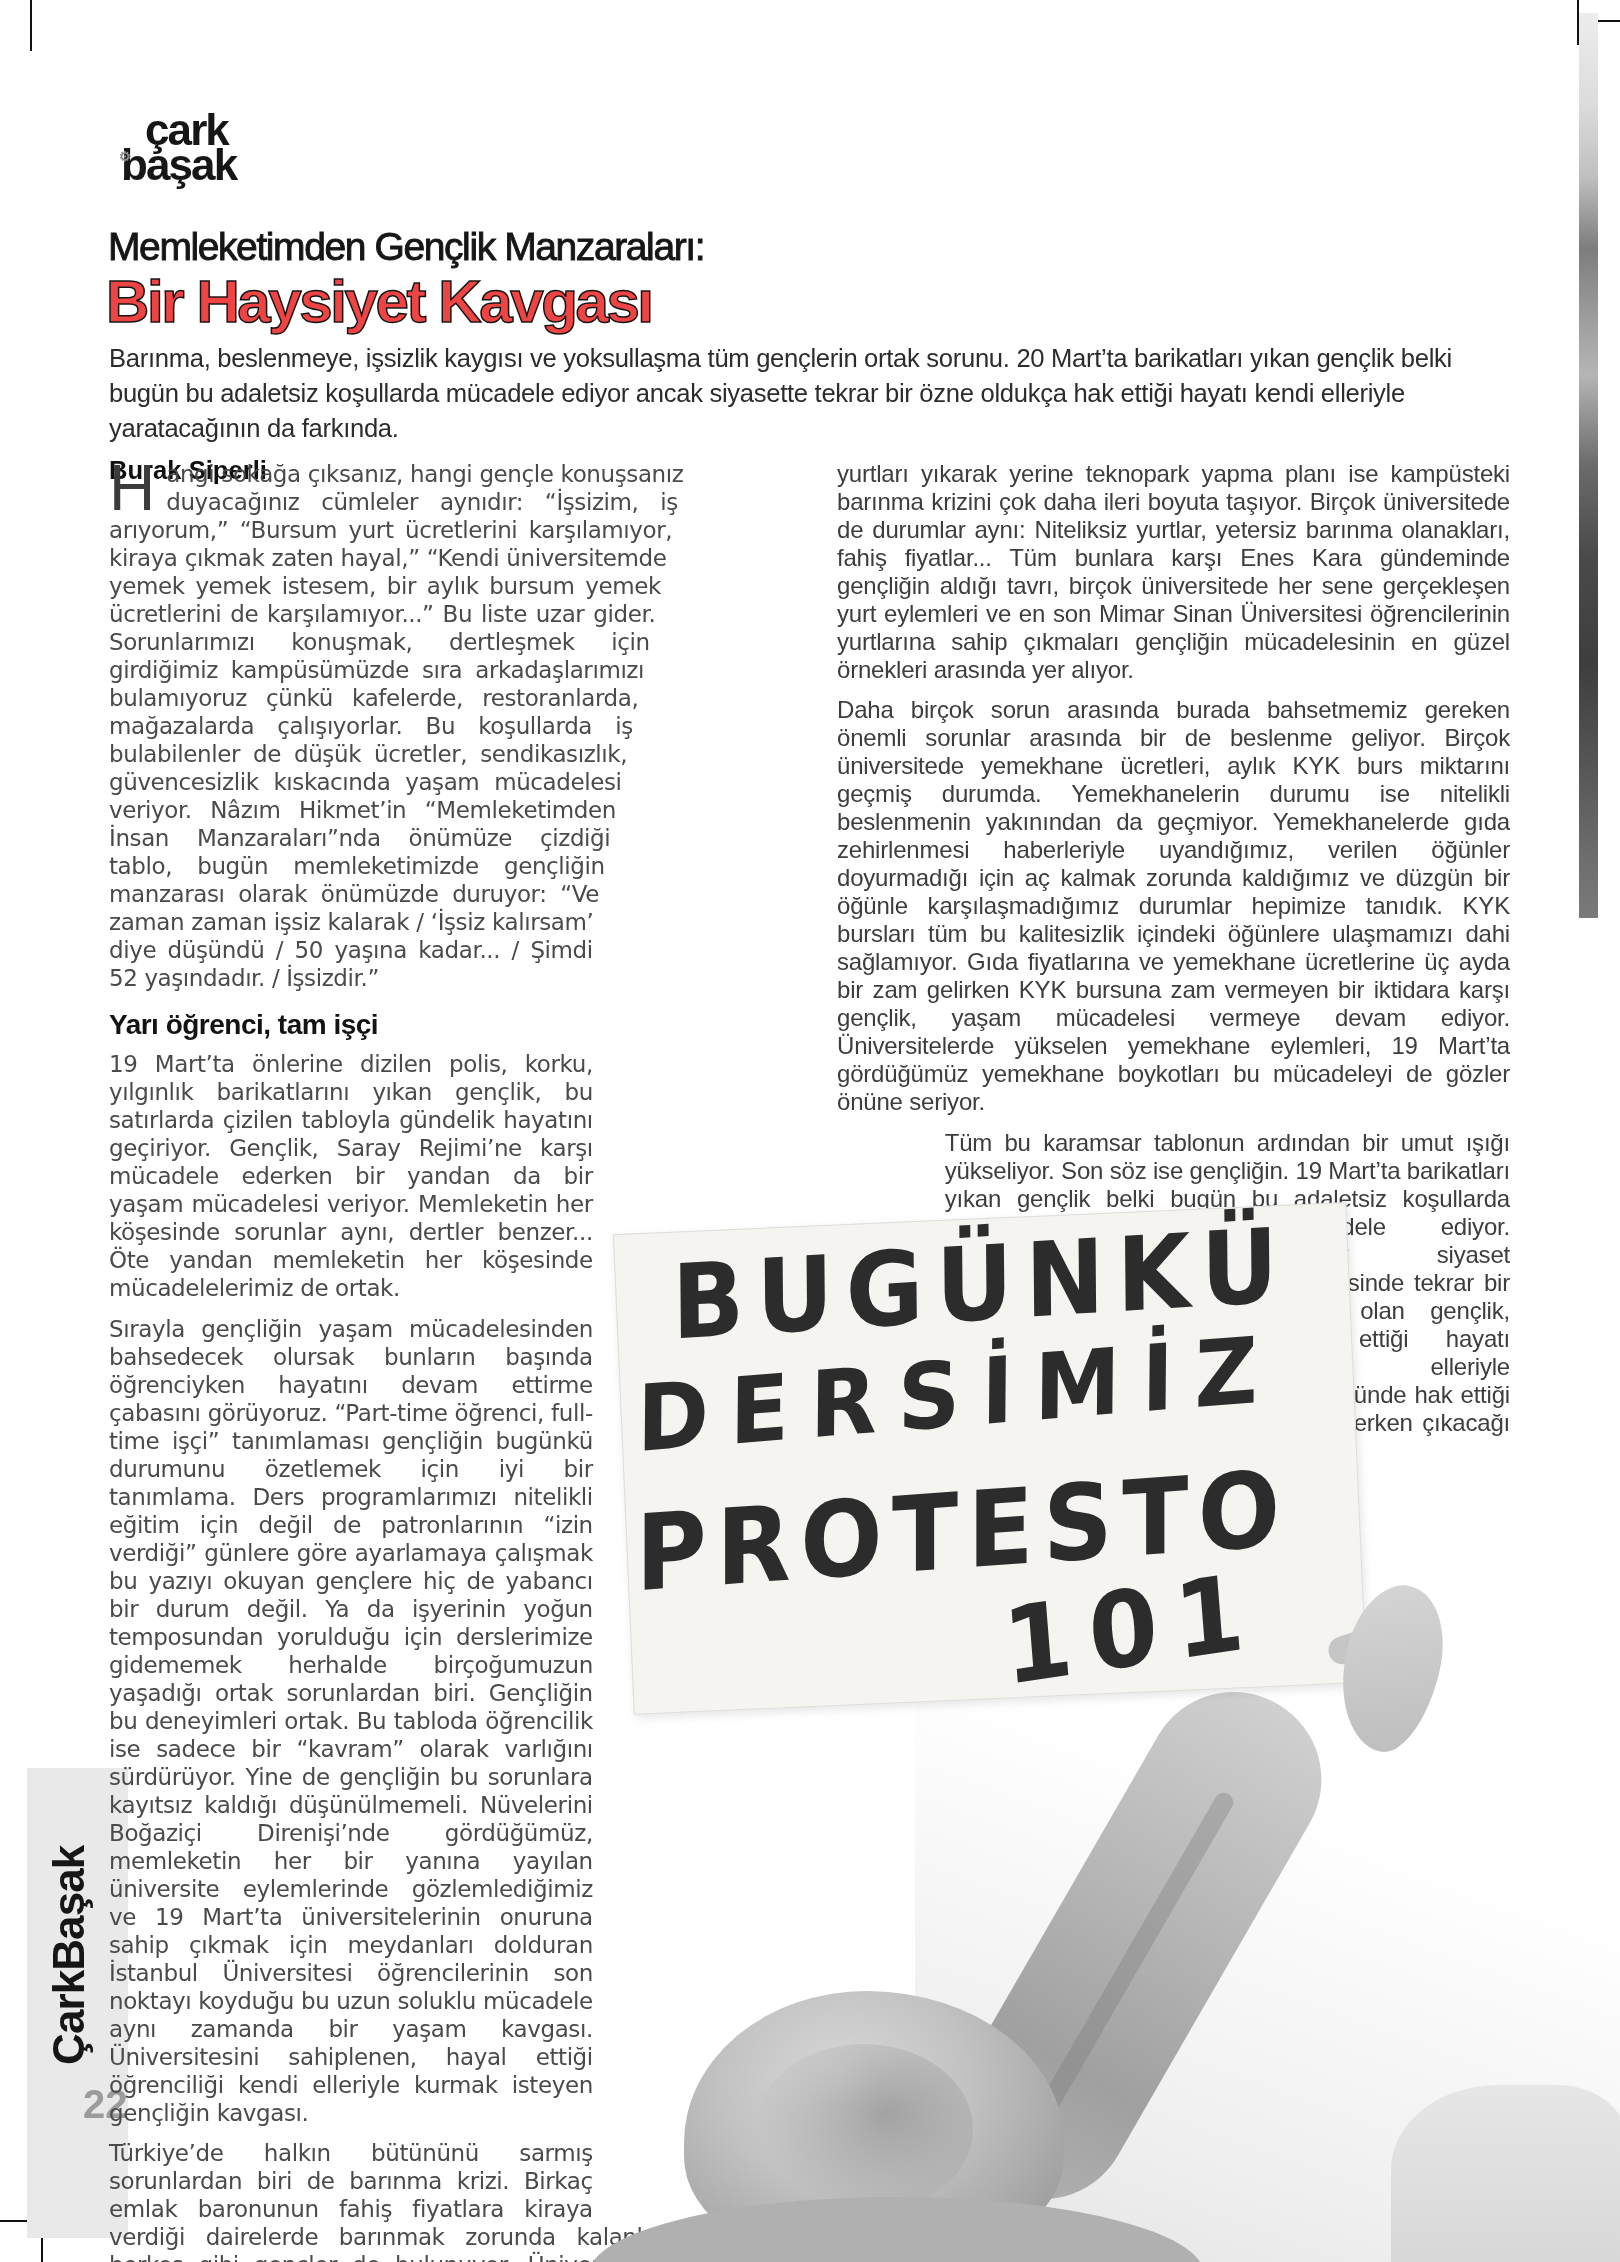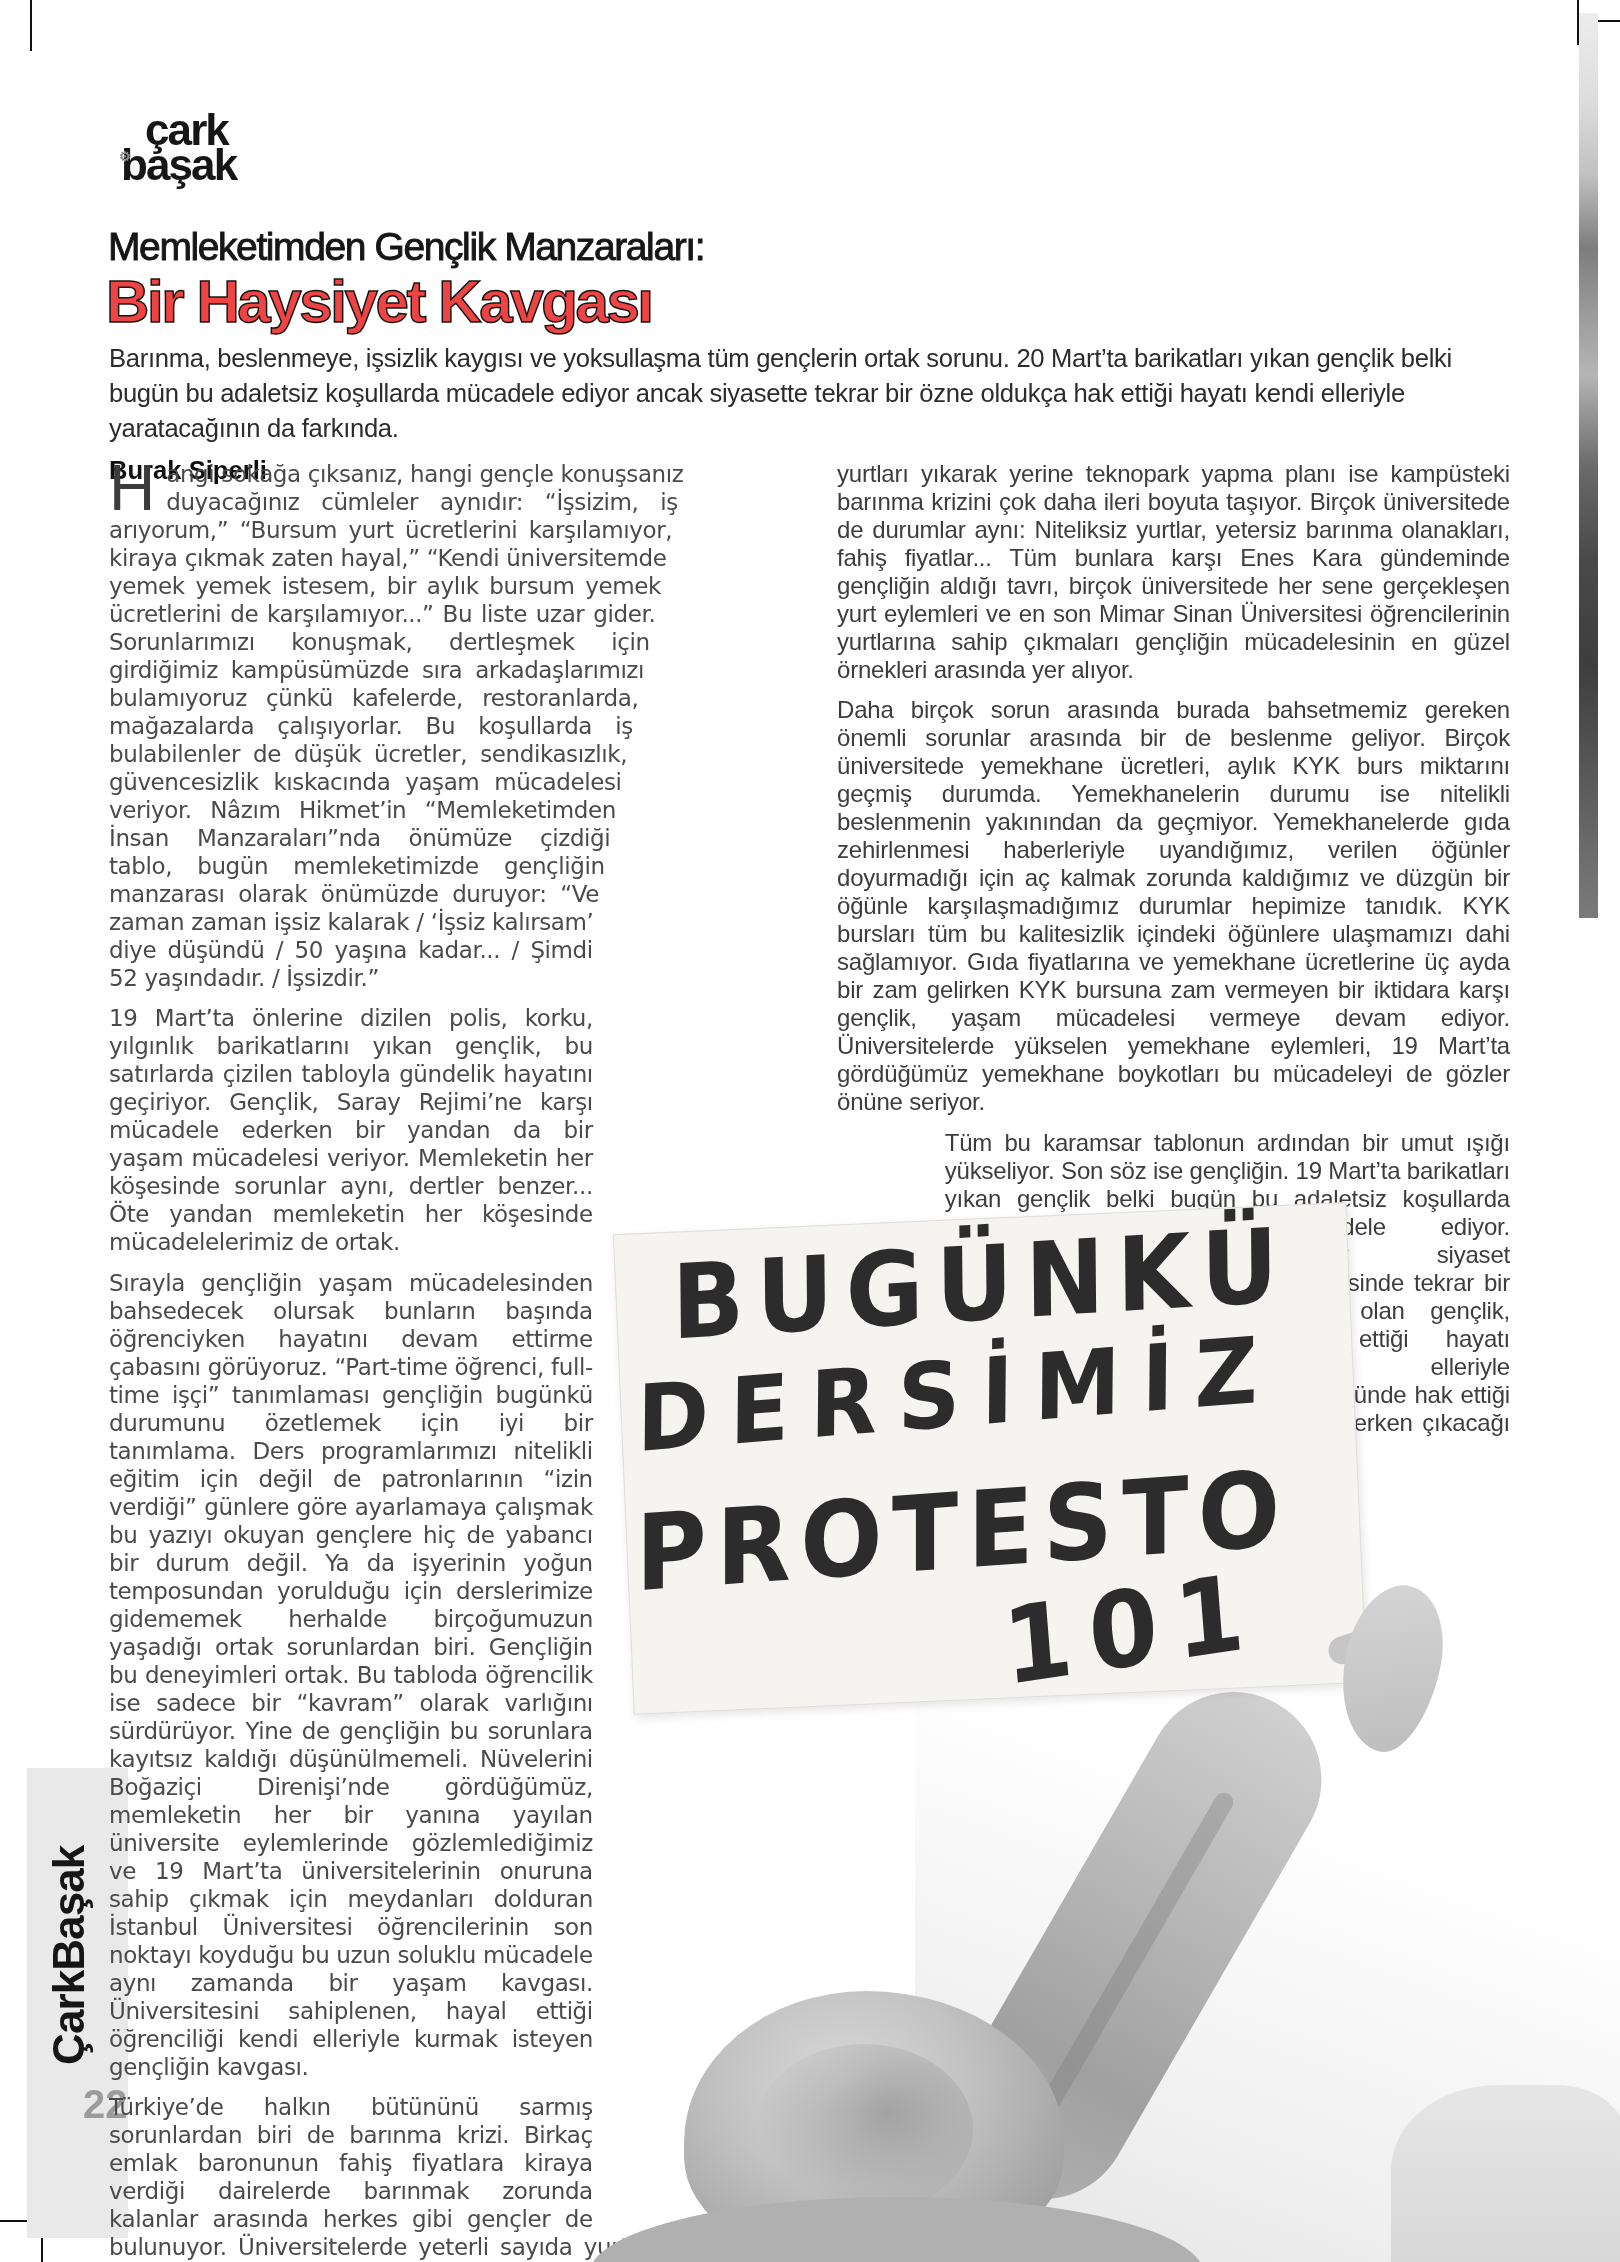--- a/index.html
+++ b/index.html
@@ -170,20 +170,21 @@
 
 <div class="kicker">Memleketimden Gençlik Manzaraları:</div>
 <div class="title">Bir Haysiyet Kavgası</div>
 <div class="standfirst">Barınma, beslenmeye, işsizlik kaygısı ve yoksullaşma tüm gençlerin ortak sorunu. 20 Mart’ta barikatları yıkan gençlik belki bugün bu adaletsiz koşullarda mücadele ediyor ancak siyasette tekrar bir özne oldukça hak ettiği hayatı kendi elleriyle yaratacağının da farkında.</div>
 <div class="author">Burak Siperli</div>
 
 <div class="columns">
   <div class="col col-left">
     <span class="photo-spacer-left"></span>
     <p class="body-p"><span class="dropcap">H</span><span>angi sokağa çıksanız, hangi gençle konuşsanız duyacağınız cümleler aynıdır: “İşsizim, iş arıyorum,” “Bursum yurt ücretlerini karşılamıyor, kiraya çıkmak zaten hayal,” “Kendi üniversitemde yemek yemek istesem, bir aylık bursum yemek ücretlerini de karşılamıyor...” Bu liste uzar gider. Sorunlarımızı konuşmak, dertleşmek için girdiğimiz kampüsümüzde sıra arkadaşlarımızı bulamıyoruz çünkü kafelerde, restoranlarda, mağazalarda çalışıyorlar. Bu koşullarda iş bulabilenler de düşük ücretler, sendikasızlık, güvencesizlik kıskacında yaşam mücadelesi veriyor. Nâzım Hikmet’in “Memleketimden İnsan Manzaraları”nda önümüze çizdiği tablo, bugün memleketimizde gençliğin manzarası olarak önümüzde duruyor: “Ve zaman zaman işsiz kalarak / ‘İşsiz kalırsam’ diye düşündü / 50 yaşına kadar... / Şimdi 52 yaşındadır. / İşsizdir.”</span></p>
+    <h2 class="subhead">Yarı öğrenci, tam işçi</h2>
     <p class="body-p">19 Mart’ta önlerine dizilen polis, korku, yılgınlık barikatlarını yıkan gençlik, bu satırlarda çizilen tabloyla gündelik hayatını geçiriyor. Gençlik, Saray Rejimi’ne karşı mücadele ederken bir yandan da bir yaşam mücadelesi veriyor. Memleketin her köşesinde sorunlar aynı, dertler benzer... Öte yandan memleketin her köşesinde mücadelelerimiz de ortak.</p>
     <p class="body-p">Sırayla gençliğin yaşam mücadelesinden bahsedecek olursak bunların başında öğrenciyken hayatını devam ettirme çabasını görüyoruz. “Part-time öğrenci, full-time işçi” tanımlaması gençliğin bugünkü durumunu özetlemek için iyi bir tanımlama. Ders programlarımızı nitelikli eğitim için değil de patronlarının “izin verdiği” günlere göre ayarlamaya çalışmak bu yazıyı okuyan gençlere hiç de yabancı bir durum değil. Ya da işyerinin yoğun temposundan yorulduğu için derslerimize gidememek herhalde birçoğumuzun yaşadığı ortak sorunlardan biri. Gençliğin bu deneyimleri ortak. Bu tabloda öğrencilik ise sadece bir “kavram” olarak varlığını sürdürüyor. Yine de gençliğin bu sorunlara kayıtsız kaldığı düşünülmemeli. Nüvelerini Boğaziçi Direnişi’nde gördüğümüz, memleketin her bir yanına yayılan üniversite eylemlerinde gözlemlediğimiz ve 19 Mart’ta üniversitelerinin onuruna sahip çıkmak için meydanları dolduran İstanbul Üniversitesi öğrencilerinin son noktayı koyduğu bu uzun soluklu mücadele aynı zamanda bir yaşam kavgası. Üniversitesini sahiplenen, hayal ettiği öğrenciliği kendi elleriyle kurmak isteyen gençliğin kavgası.</p>
     <p class="body-p">Türkiye’de halkın bütününü sarmış sorunlardan biri de barınma krizi. Birkaç emlak baronunun fahiş fiyatlara kiraya verdiği dairelerde barınmak zorunda kalanlar arasında herkes gibi gençler de bulunuyor. Üniversitelerde yeterli sayıda yurt bulunmuyor, birçok öğrenci ya niteliksiz KYK yurtlarına ya da özel yurtlara muhtaç bırakılıyor. KYK yurtları da memleketteki öğrenci sayısını karşılamıyor. Hem üniversitelerdeki hem de KYK yurtlarındaki yetersizliğinin bilinçli bir politika olduğu gün gibi karşımızda duruyor. Birçok genç tarikat-cemaat yurtlarına yönlendiriliyor ya da emlak baronlarının eline teslim ediliyor. Geçen haftalarda Mimar Sinan Üniversitesi’nin kayyum rektörü Handan İnci’nin kız yurdunu plansız programsız eğitim alanına çevirme girişimi herkesin hafızasında taze. Boğaziçi Üniversitesi’nde kayyum Naci İnci’nin ise kampüsteki</p>
   </div>
   <div class="col col-right">
     <p class="body-p">yurtları yıkarak yerine teknopark yapma planı ise kampüsteki barınma krizini çok daha ileri boyuta taşıyor. Birçok üniversitede de durumlar aynı: Niteliksiz yurtlar, yetersiz barınma olanakları, fahiş fiyatlar... Tüm bunlara karşı Enes Kara gündeminde gençliğin aldığı tavrı, birçok üniversitede her sene gerçekleşen yurt eylemleri ve en son Mimar Sinan Üniversitesi öğrencilerinin yurtlarına sahip çıkmaları gençliğin mücadelesinin en güzel örnekleri arasında yer alıyor.</p>
     <p class="body-p">Daha birçok sorun arasında burada bahsetmemiz gereken önemli sorunlar arasında bir de beslenme geliyor. Birçok üniversitede yemekhane ücretleri, aylık KYK burs miktarını geçmiş durumda. Yemekhanelerin durumu ise nitelikli beslenmenin yakınından da geçmiyor. Yemekhanelerde gıda zehirlenmesi haberleriyle uyandığımız, verilen öğünler doyurmadığı için aç kalmak zorunda kaldığımız ve düzgün bir öğünle karşılaşmadığımız durumlar hepimize tanıdık. KYK bursları tüm bu kalitesizlik içindeki öğünlere ulaşmamızı dahi sağlamıyor. Gıda fiyatlarına ve yemekhane ücretlerine üç ayda bir zam gelirken KYK bursuna zam vermeyen bir iktidara karşı gençlik, yaşam mücadelesi vermeye devam ediyor. Üniversitelerde yükselen yemekhane eylemleri, 19 Mart’ta gördüğümüz yemekhane boykotları bu mücadeleyi de gözler önüne seriyor.</p>
     <p class="body-p"><span class="photo-spacer-right"></span><span>Tüm bu karamsar tablonun ardından bir umut ışığı yükseliyor. Son söz ise gençliğin. 19 Mart’ta barikatları yıkan gençlik belki bugün bu adaletsiz koşullarda mücadele ediyor. Ancak siyaset sahnesinde tekrar bir özne olan gençlik, hak ettiği hayatı kendi elleriyle yaratacağının da farkında. Şimdi ise gençliğin önünde hak ettiği Türkiye’yi yaratmanın sorumluluğu, o hedefe giderken çıkacağı yolun ise heyecanı var.</span></p>
   </div>
 </div>

